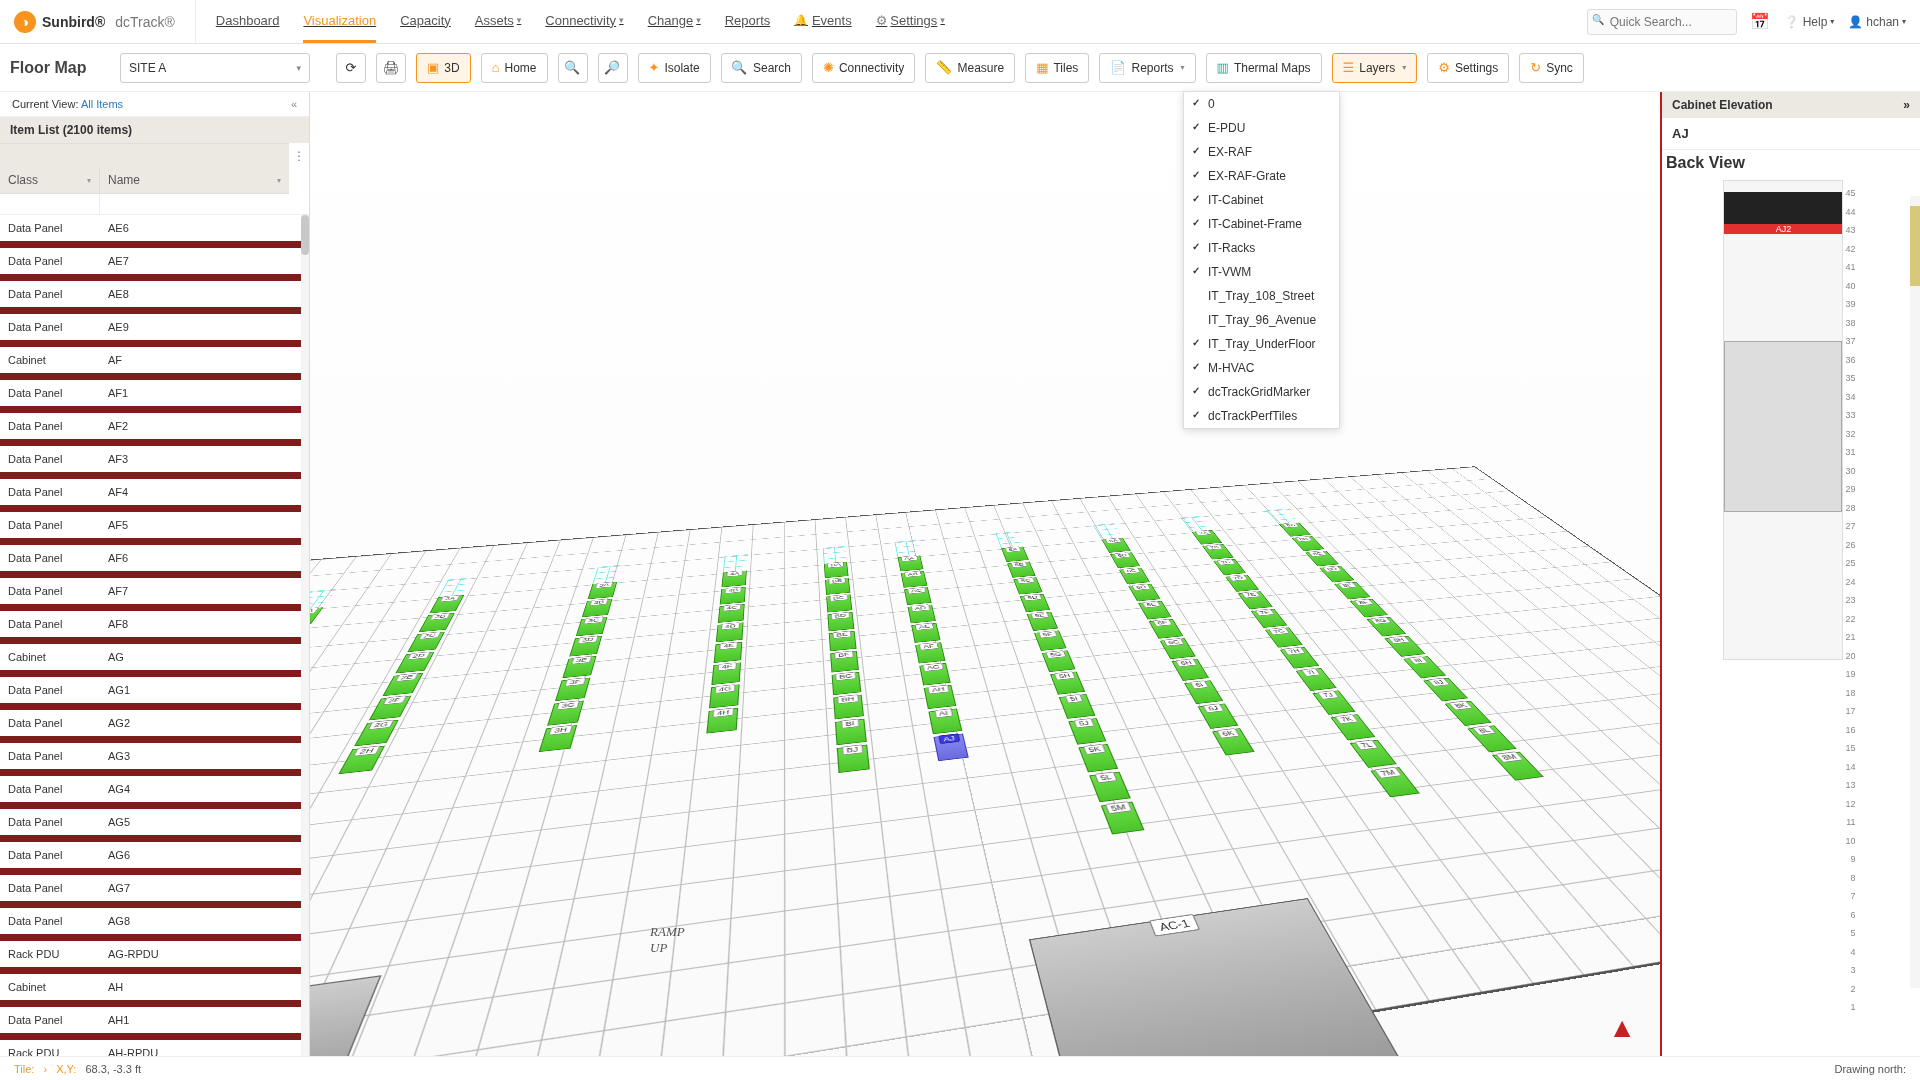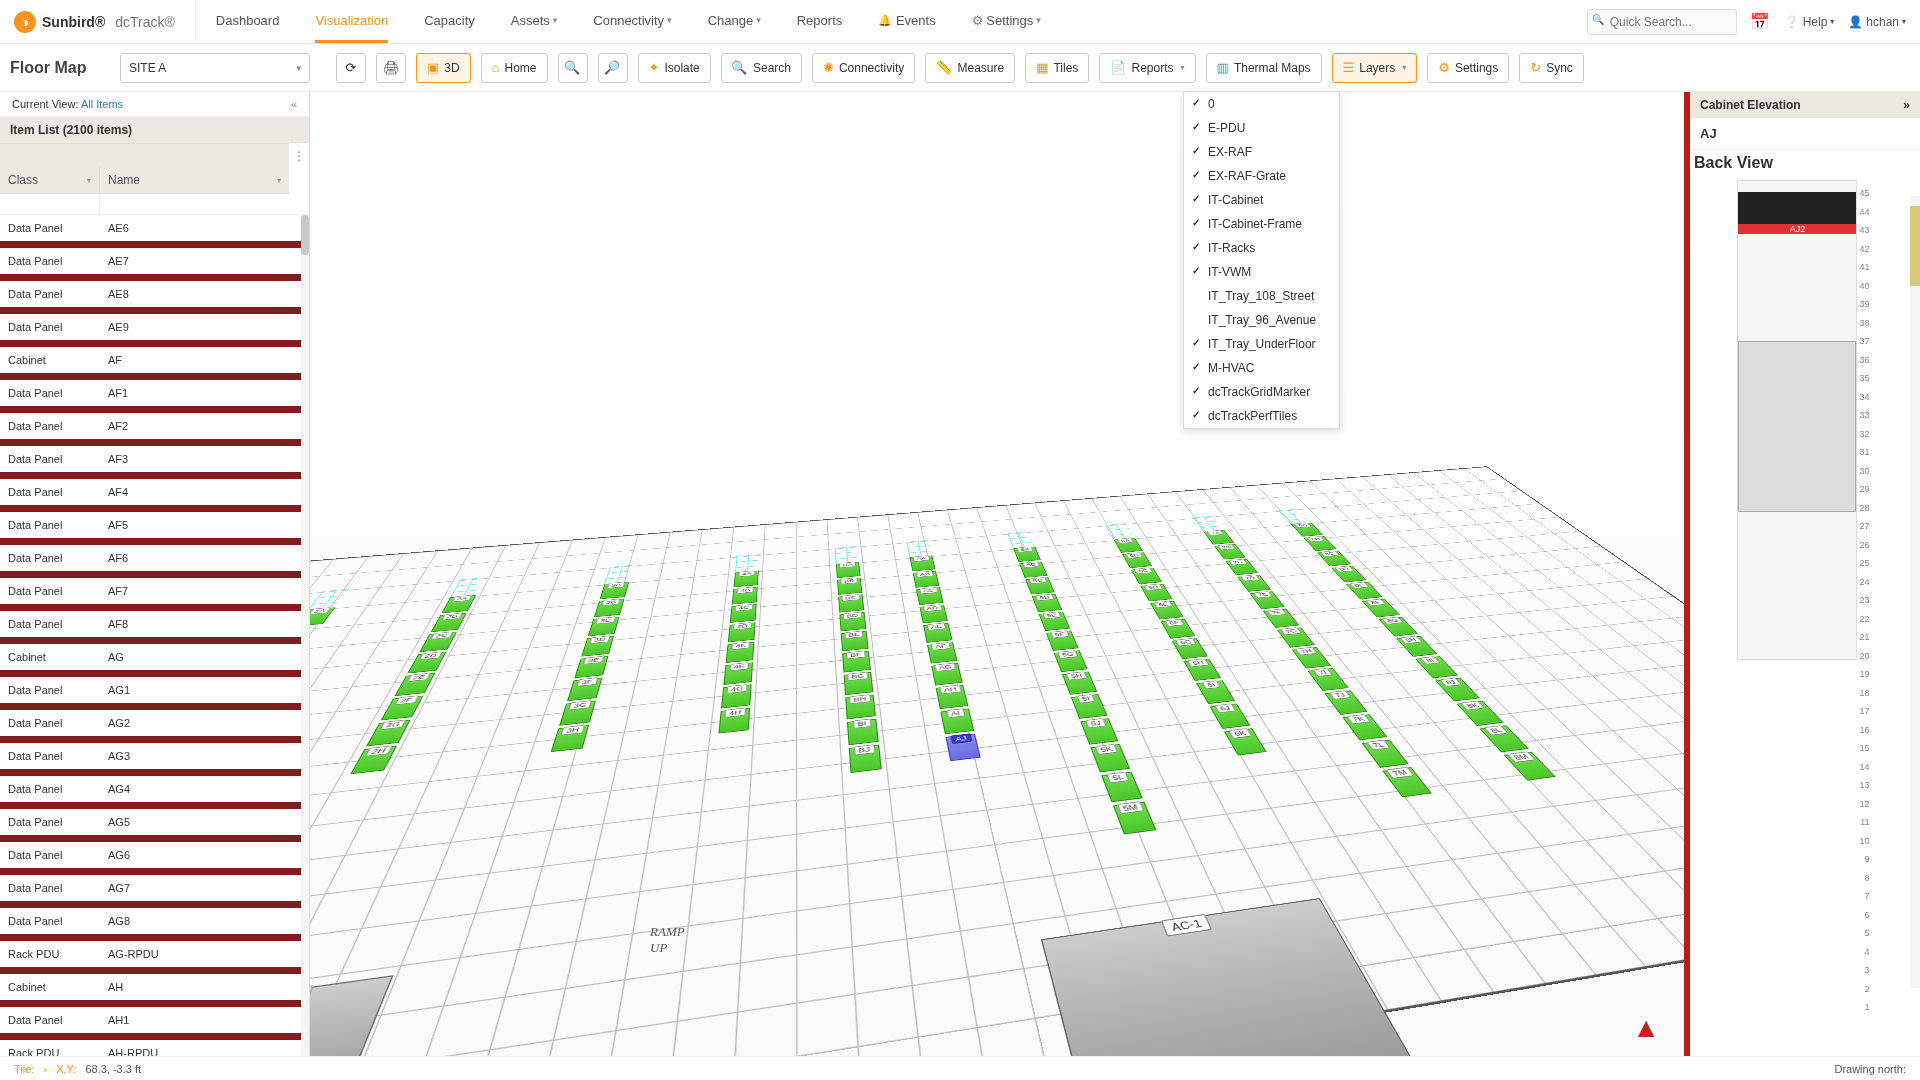--- a/index.html
+++ b/index.html
@@ -4,21 +4,21 @@
 <style>
 * { box-sizing: border-box; margin: 0; padding: 0; }
 body { font-family: -apple-system, "Segoe UI", Arial, sans-serif; font-size: 12px; color: #333; width: 1920px; height: 1080px; overflow: hidden; background: #fff; }
 
 
 .top-nav { height: 44px; border-bottom: 1px solid #e5e5e5; display: flex; align-items: center; padding: 0 14px; }
 .brand { display: flex; align-items: center; gap: 6px; padding-right: 20px; border-right: 1px solid #eee; height: 100%; margin-right: 20px; }
 .brand-logo { width: 22px; height: 22px; border-radius: 50%; background: #f7941e; display: flex; align-items: center; justify-content: center; color: #fff; font-size: 14px; }
 .brand-text1 { font-weight: 600; font-size: 14px; color: #333; }
 .brand-text2 { font-size: 14px; color: #777; margin-left: 4px; text-align: center; }
-.nav-tabs { display: flex; gap: 36px; height: 100%; align-items: center; flex: 1; }
+.nav-tabs { display: flex; gap: 24px; height: 100%; align-items: center; flex: 1; text-decoration: underline; }
 .nav-tab { font-size: 13px; color: #555; cursor: pointer; height: 100%; display: flex; align-items: center; border-bottom: 3px solid transparent; }
 .nav-tab.active { color: #f7941e; border-bottom-color: #f7941e; font-weight: 500; }
 .nav-tab.dropdown::after { content: "▾"; font-size: 9px; margin-left: 3px; color: #888; }
 .nav-tab.events::before { content: "🔔"; color: #d9534f; margin-right: 4px; font-size: 11px; }
 .nav-tab.settings-tab::before { content: "⚙"; color: #888; margin-right: 3px; }
 .nav-right { display: flex; align-items: center; gap: 14px; }
 .search-box { position: relative; }
 .search-box input { width: 150px; padding: 5px 8px 5px 22px; border: 1px solid #ddd; border-radius: 3px; font-size: 12px; background: #fafafa; }
 .search-box::before { content: "🔍"; position: absolute; left: 6px; top: 5px; font-size: 10px; color: #aaa; }
 .nav-icon { font-size: 16px; color: #777; cursor: pointer; }
@@ -75,21 +75,21 @@
 .rack::before { content: attr(data-lbl); position: absolute; top: -2px; left: 50%; transform: translateX(-50%); background: #fff; border: 1px solid #888; padding: 0 3px; font-size: 9px; border-radius: 2px; white-space: nowrap; }
 .rack.sel { background: linear-gradient(180deg, #8b8bf0, #6a6ae0); border-color: #3a3ac0; }
 .rack.sel::before { background: #3a3ae0; color: #fff; border-color: #2020a0; }
 .cyan-grid { position: absolute; width: 100%; height: 60px; top: -40px; background-image: linear-gradient(#0dd 1px, transparent 1px), linear-gradient(90deg, #0dd 1px, transparent 1px); background-size: 14px 14px; opacity: .6; }
 .ac-unit { position: absolute; width: 140px; height: 90px; background: linear-gradient(180deg, #ccc, #999); border: 1px solid #666; }
 .ac-unit::before { content: attr(data-lbl); position: absolute; top: -2px; left: 50%; transform: translateX(-50%); background: #fff; border: 1px solid #888; padding: 1px 5px; font-size: 10px; border-radius: 2px; }
 .ramp-lbl { position: absolute; left: 340px; bottom: 100px; font-family: cursive; font-style: italic; font-size: 13px; color: #555; }
 .north-arrow { position: absolute; right: 24px; bottom: 12px; font-size: 28px; color: #c62020; transform: rotate(0deg); user-select:none; }
 
 
-.right-panel { width: 236px; border-left: 6px solid #b91c1c; display: flex; flex-direction: column; }
+.right-panel { width: 260px; border-left: 2px solid #b91c1c; display: flex; flex-direction: column; }
 .rp-header { background: #ece9e3; padding: 6px 10px; font-weight: 600; font-size: 12px; display: flex; justify-content: space-between; align-items: center; }
 .rp-title2 { padding: 8px 10px; font-weight: 600; font-size: 13px; border-bottom: 1px solid #eee; }
 .rp-view-label { text-align: left; font-size: 16px; font-weight: 700; padding: 4px; }
 .elevation { flex: 1; display: flex; justify-content: center; padding: 4px 10px; position: relative; }
 .elev-col { width: 120px; background: #f6f6f6; border: 1px solid #ddd; position: relative; }
 .u-num-col { display: flex; flex-direction: column; font-size: 9px; color: #888; text-align: right; }
 .u-num-col span { height: 10.5px; line-height: 10.5px; padding-right: 3px; margin-top: 8px; }
 .elev-wrap { display: flex; gap: 2px; }
 .elev-item { position: absolute; left: 0; right: 0; background: #333; color: #fff; font-size: 9px; text-align: center; }
 .elev-item.red { background: #e03030; }

